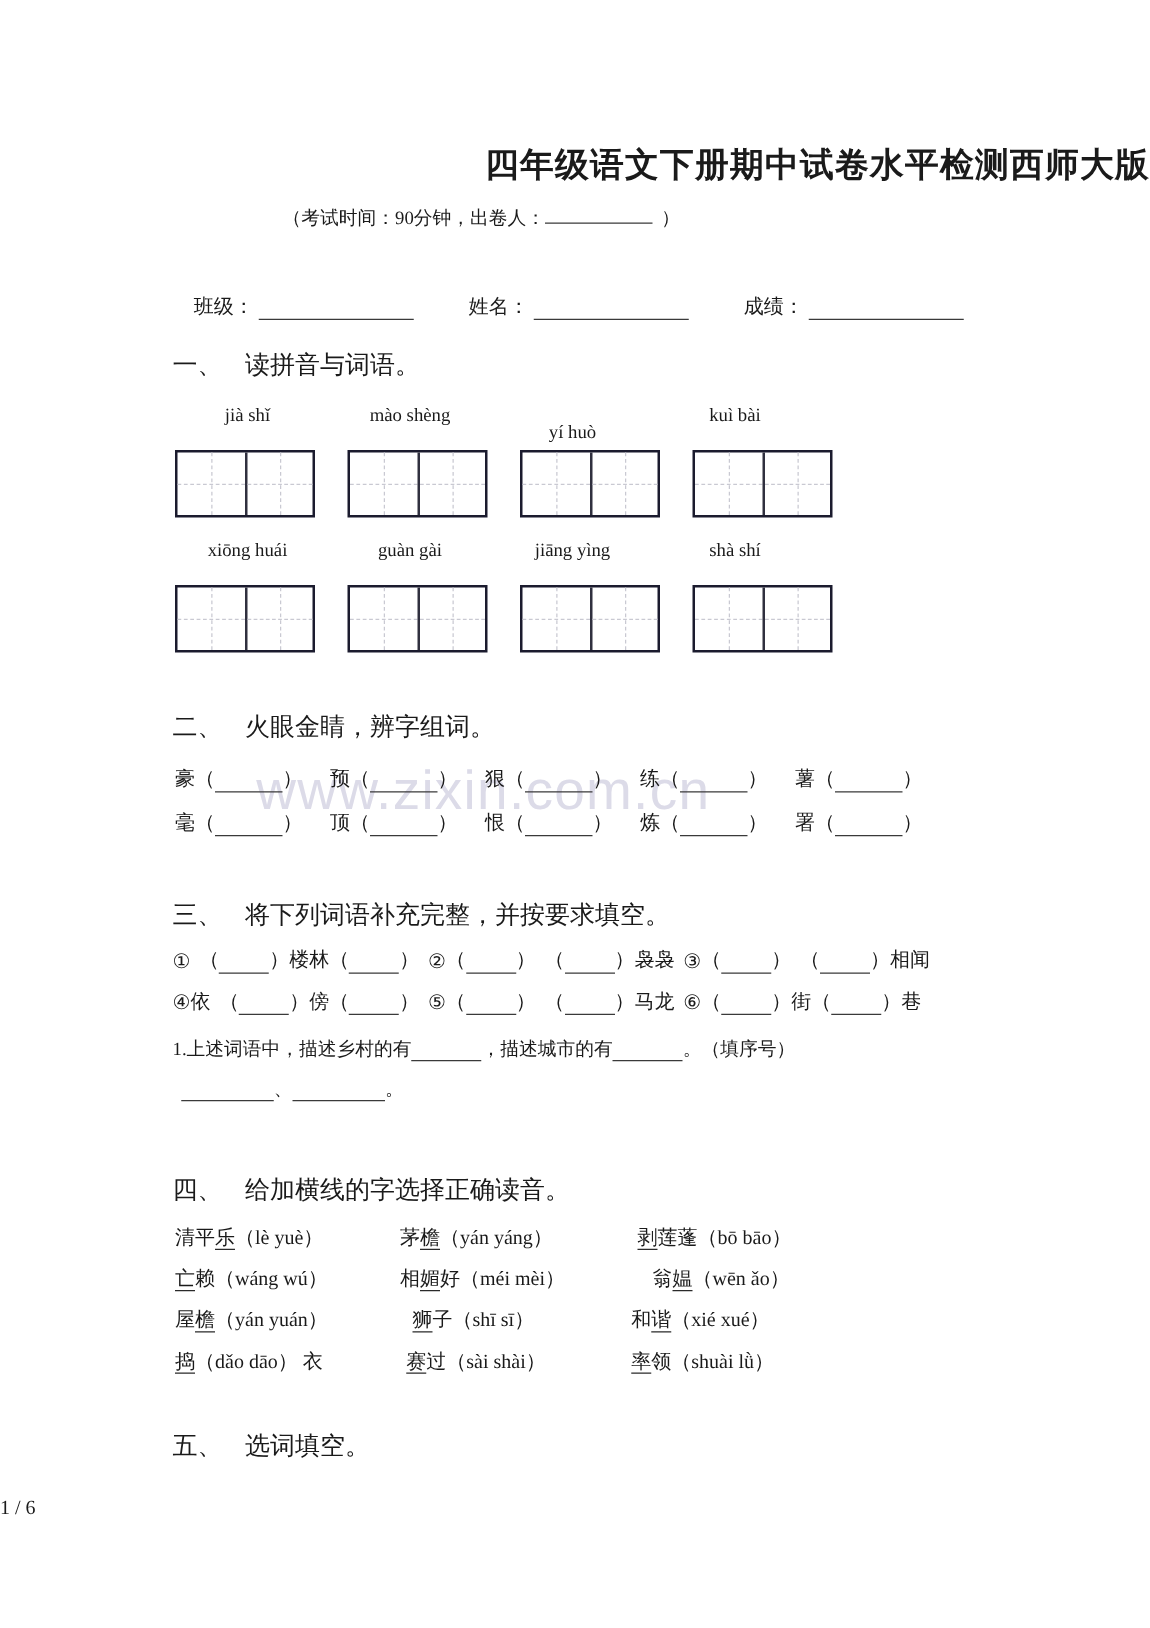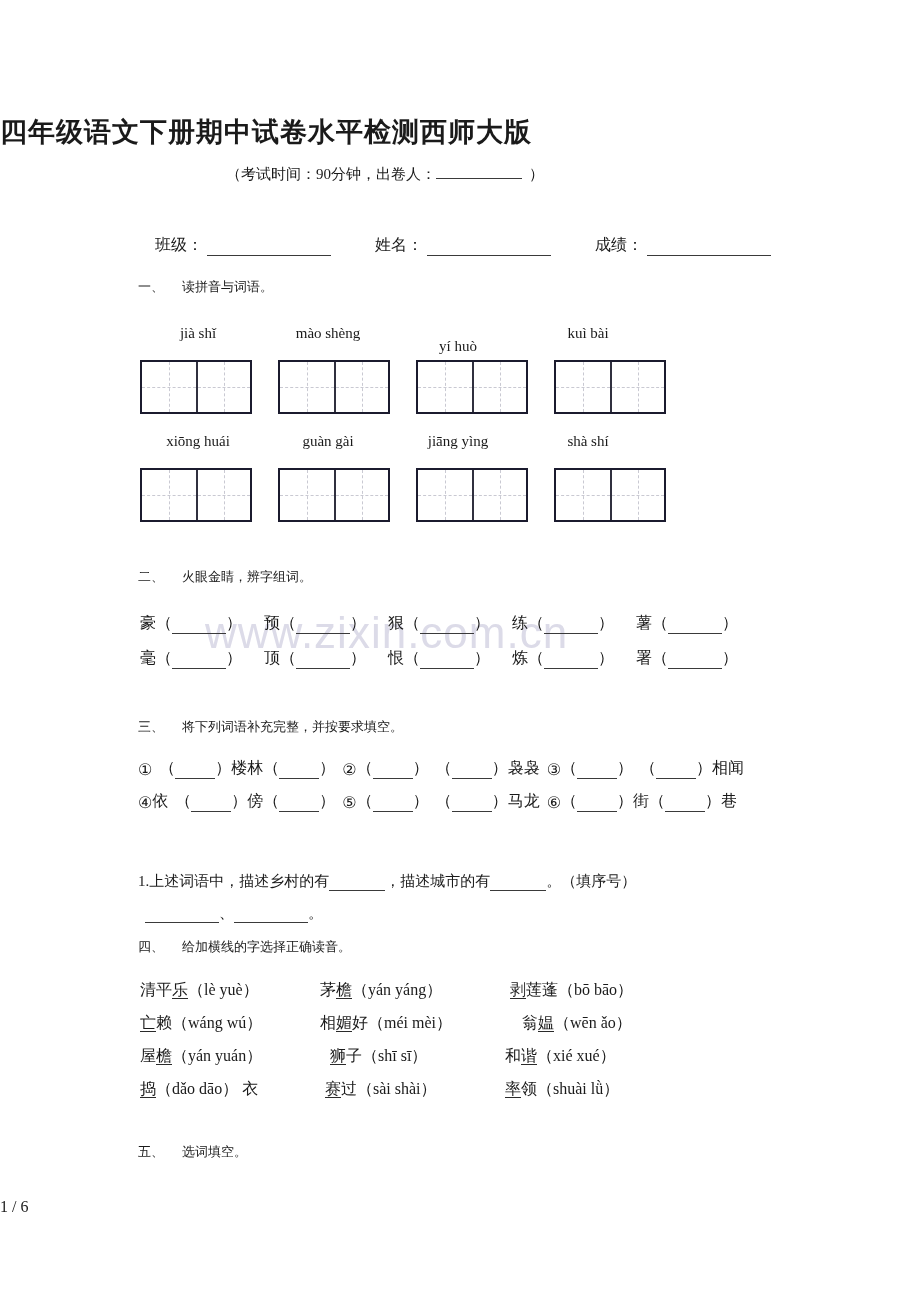--- a/index.html
+++ b/index.html
@@ -41,21 +41,21 @@
     position: relative;
     z-index: 2;
   }
 
   
   .doc-title {
     position: absolute;
     left: 0;
     top: 116px;
     width: 920px;
-    text-align: left;
+    text-align: right;
     font-size: 27px;
     font-weight: bold;
     letter-spacing: 1px;
     line-height: 1.2;
   }
   .exam-info {
     position: absolute;
     left: 0;
     top: 163px;
     width: 770px;
@@ -81,21 +81,21 @@
   }
   .id-field { display: flex; align-items: flex-end; white-space: nowrap; margin-top: 32px; }
   .id-field .ln { width: 124px; margin-left: 4px; }
   .id-gap-1 { width: 44px; }
   .id-gap-2 { width: 44px; }
 
   
   .sec-head {
     position: absolute;
     left: 138px;
-    font-size: 13px;
+    font-size: 20px;
     white-space: nowrap;
   }
   .sec-num { margin-right: 18px; }
 
   
   .py-row {
     position: absolute;
     left: 140px;
     width: 640px;
     height: 24px;
@@ -179,21 +179,20 @@
   .sp-s { display: inline-block; width: 7px; }
 
   .sub-q {
     position: absolute;
     left: 138px;
     width: 680px;
     font-size: 15px;
     white-space: nowrap;
     display: flex;
     align-items: flex-end;
-    margin-top: 42px;
   }
   .sub-q .ln-a { width: 56px; }
   .sub-q .ln-b { width: 74px; }
 
   
   .pc-row {
     position: absolute;
     left: 140px;
     width: 660px;
     font-size: 16px;

